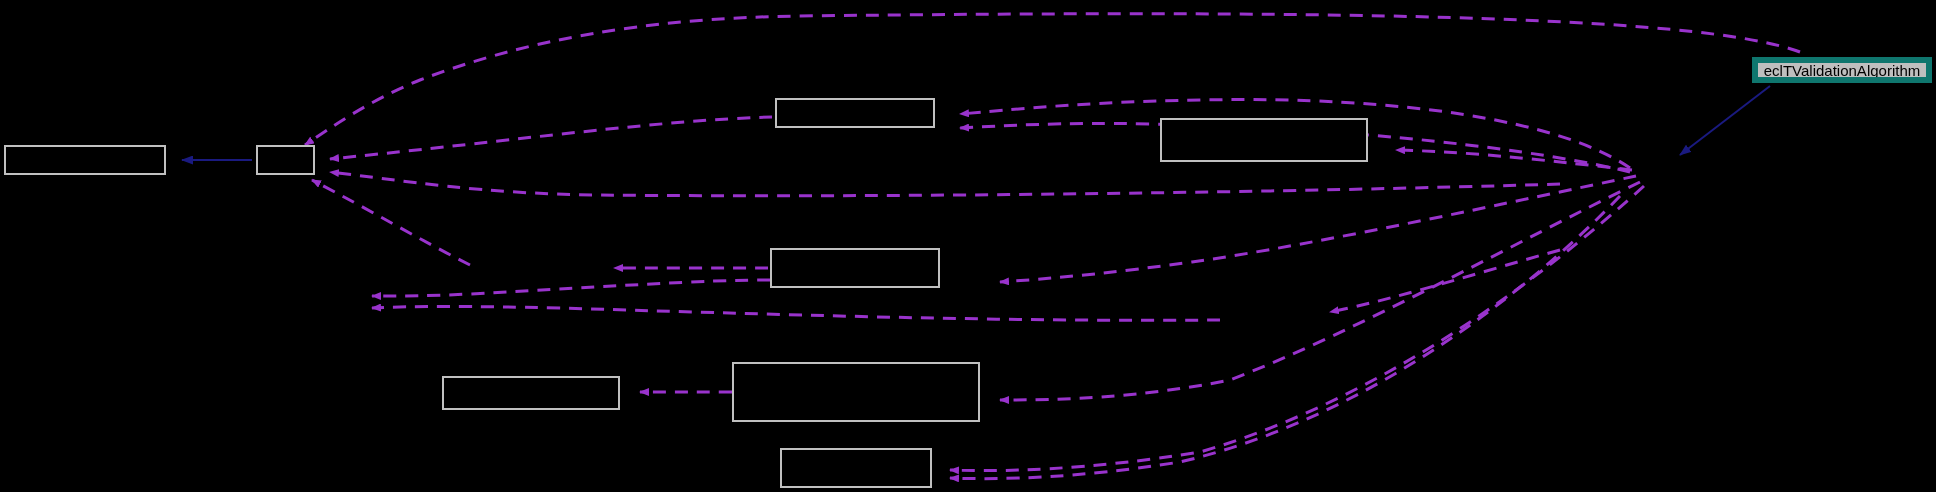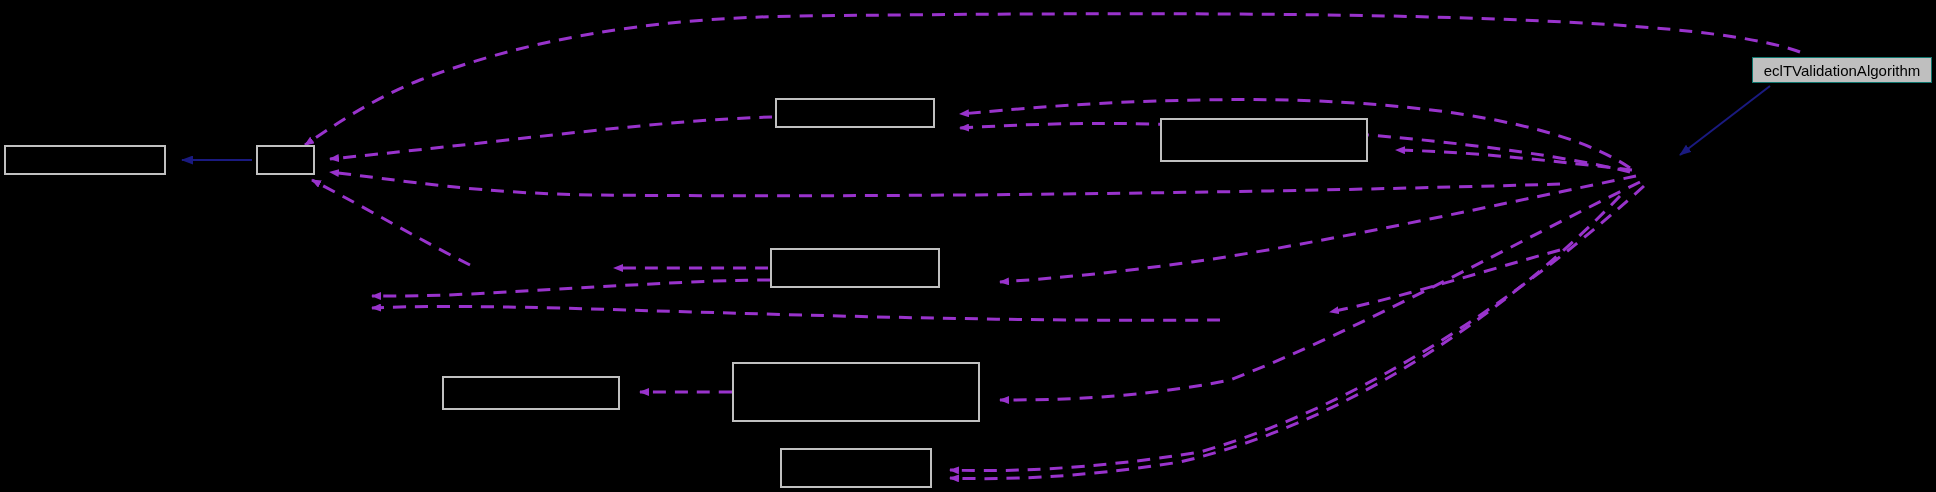--- a/index.html
+++ b/index.html
@@ -33,21 +33,21 @@
     align-items: center;
     justify-content: center;
     color: #000000;
     font-size: 15px;
     line-height: 1;
     white-space: nowrap;
     overflow: hidden;
   }
   .node.highlight {
     background: #bfbfbf;
-    border: 1px solid #0f766e;
+    border: 6px solid #0f766e;
     color: #000000;
   }
   .node-label {
     display: block;
     padding: 0 6px;
   }
 </style>
 </head>
 <body>
 

